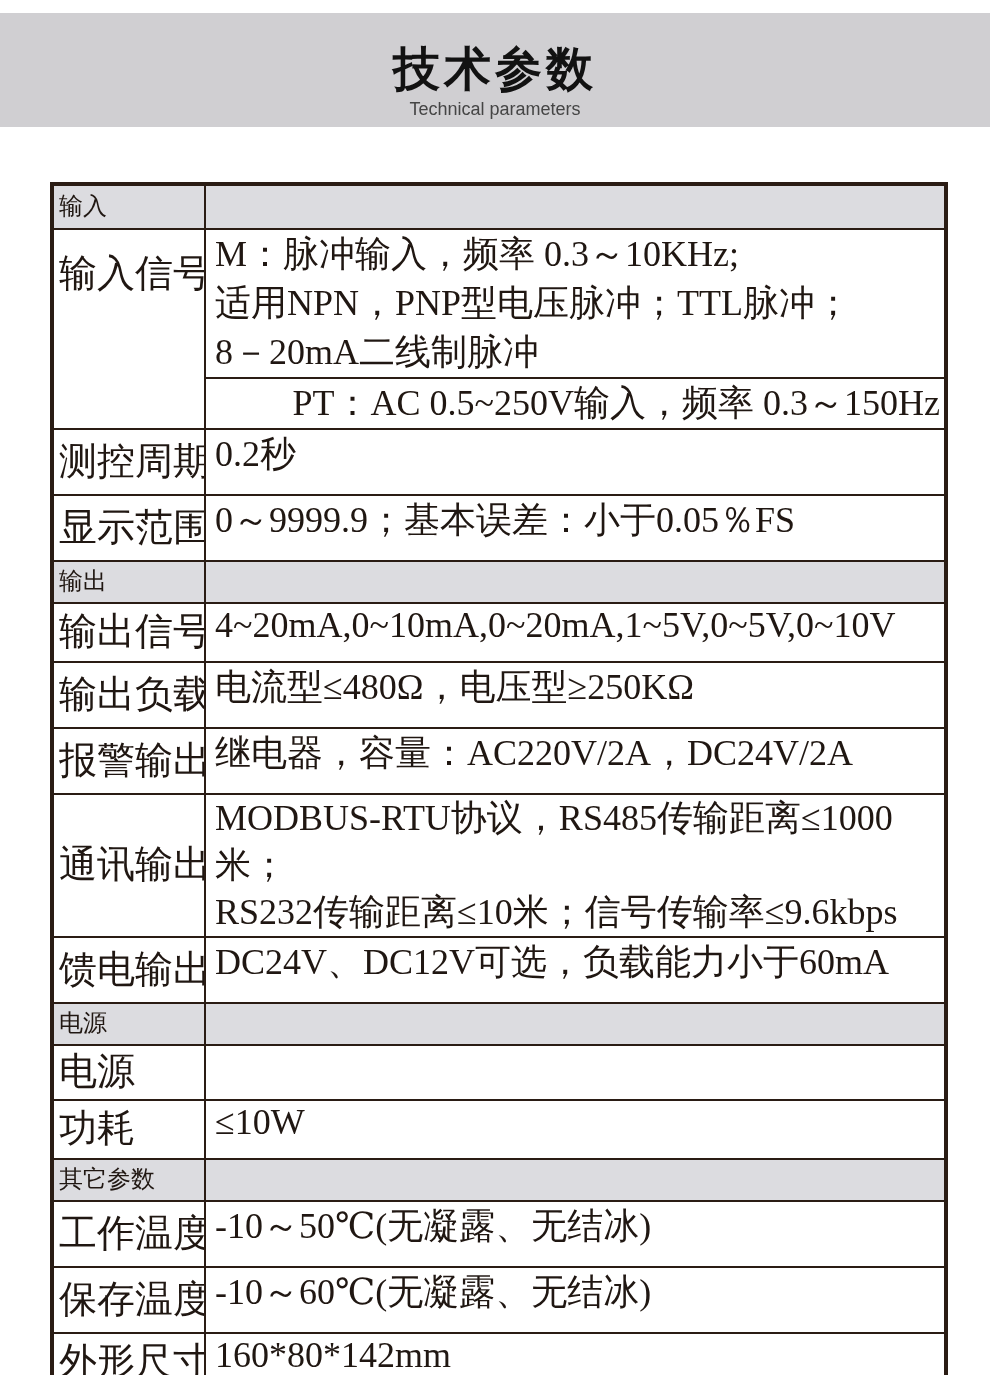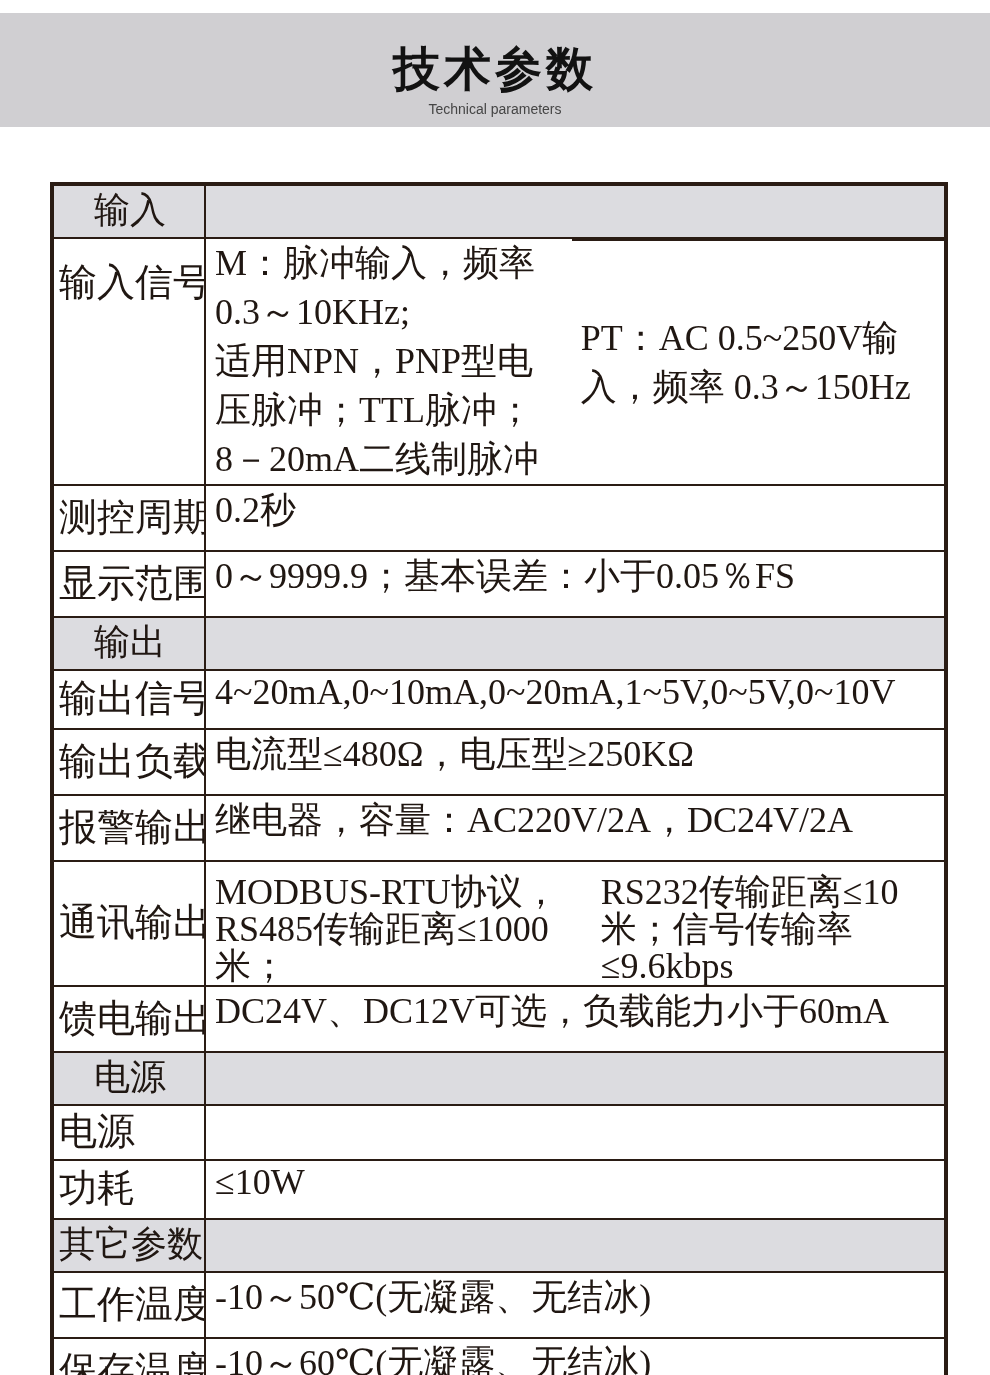--- a/index.html
+++ b/index.html
@@ -26,21 +26,21 @@
   .page-title {
     font-family: "Liberation Sans", "DejaVu Sans", sans-serif;
     font-weight: bold;
     font-size: 47px;
     line-height: 54px;
     letter-spacing: 4px;
     color: #121212;
   }
   .page-subtitle {
     font-family: "Liberation Sans", "DejaVu Sans", sans-serif;
-    font-size: 14px;
+    font-size: 18px;
     line-height: 26px;
     color: var(--subtitle, #454545);
   }
 
   
   .spec-table {
     margin: 55px 0 0 50px;
     width: 898px;
     border: 4px solid var(--line, #2a1c14);
     background: #ffffff;
@@ -66,51 +66,51 @@
     padding: 0 3px 2px 5px;
     font-size: 38px;
     white-space: nowrap;
     overflow: hidden;
   }
   .cell.label .label-text { width: 100%; }
   .cell.label.justify .label-text {
     text-align: justify;
     text-align-last: justify;
   }
-  .trow.section .cell.label { font-size: 36px; text-align: center; }
+  .trow.section .cell.label { font-size: 24px; }
   .trow.group .cell.label { align-items: flex-start; padding-top: 18px; }
 
   .cell.value {
     flex: 1 1 auto;
     display: flex;
     align-items: center;
     padding: 0 4px 15px 9px;
     font-size: 36px;
     white-space: pre-wrap;
     overflow: hidden;
   }
   .cell.value.multiline,
   .cell.value.blocks {
-    flex-direction: row;
+    flex-direction: column;
     align-items: stretch;
     padding: 0;
   }
   .cell.value.multiline { justify-content: center; }
   .value-line {
-    line-height: 37px;
-    padding: 12px 4px 0 9px;
+    line-height: 47px;
+    padding: 0 4px 0 9px;
     white-space: pre-wrap;
   }
   .block { padding: 0 4px 0 9px; }
   .block .value-line { line-height: 49px; padding: 0; }
   .block.first { min-height: 147px; display: flex; flex-direction: column; justify-content: center; }
   .block.rest {
     border-top: 2px solid var(--line, #2a1c14);
     min-height: 49px;
-    display: flex; flex-direction: column; justify-content: center;
+    display: flex; flex-direction: column; justify-content: center; align-items: flex-end;
   }
 </style>
 </head>
 <body>
 
 <div class="header-band">
   <div class="page-title">技术参数</div>
   <div class="page-subtitle">Technical parameters</div>
 </div>
 

